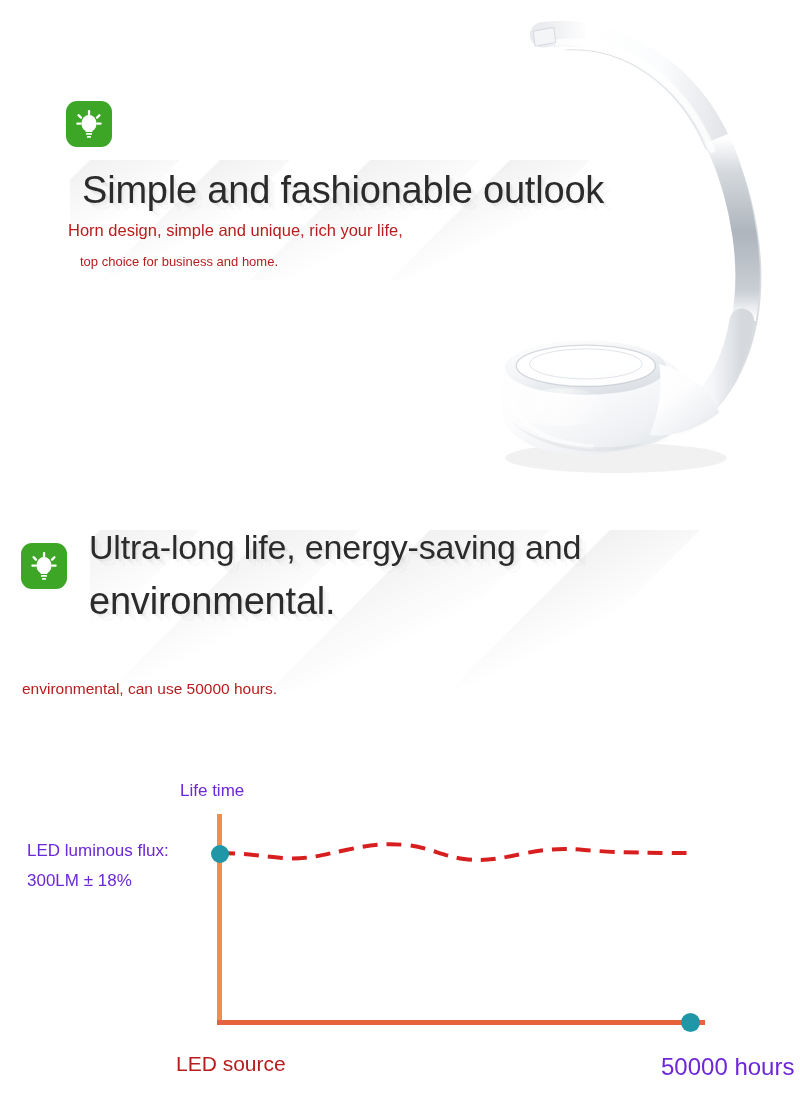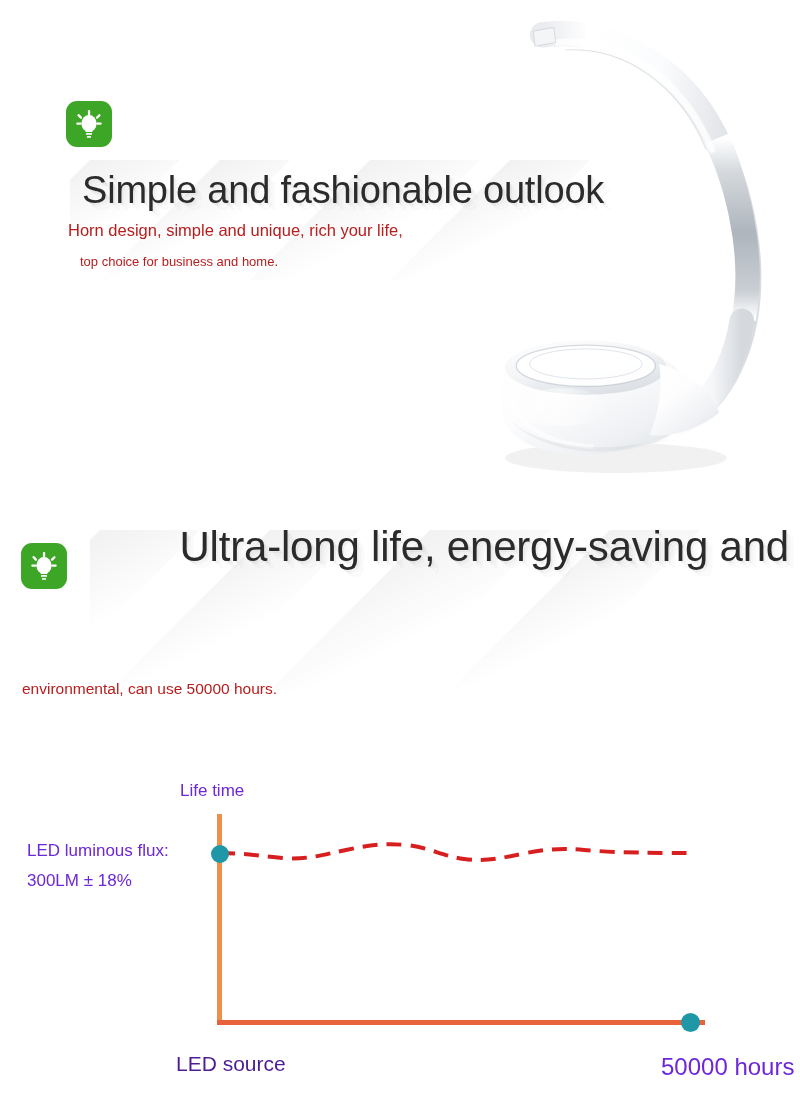--- a/index.html
+++ b/index.html
@@ -32,21 +32,21 @@
     transform:skewX(-45deg);transform-origin:top left;
   }
 
   
   .lamp{position:absolute;left:465px;top:18px;width:330px;height:500px;}
   .lamp .arc{position:absolute;left:0;top:0;width:330px;height:470px;}
   .axis-v{position:absolute;background:#ef8f4e;}
   .axis-h{position:absolute;background:#e8623c;}
   .dot{position:absolute;border-radius:50%;background:#1f97a6;}
   .clabel{position:absolute;color:#6d28d9;}
-  .clabel.teal{color:#4c1d95;}
+  .clabel.teal{color:#b91c1c;}
   .dashline{position:absolute;left:214px;top:812px;width:500px;height:70px;}
 </style>
 </head>
 <body>
 
 <div class="page">
 
   <div class="lamp">
     <svg class="arc" viewBox="0 0 330 500" xmlns="http://www.w3.org/2000/svg">
       <defs>
@@ -170,21 +170,22 @@
     </svg>
   </div>
 
   <div class="flatshadow" style="left:90px;top:530px;width:700px;height:160px;">
     <i style="left:10px;top:0;width:100px;height:160px;"></i>
     <i style="left:180px;top:0;width:90px;height:160px;"></i>
     <i style="left:340px;top:0;width:120px;height:160px;"></i>
     <i style="left:520px;top:0;width:90px;height:160px;"></i>
   </div>
 
-  <h1 class="headline" style="left:89px;top:524px;width:700px;margin:0;font-size:42px;line-height:46px;text-align:right;">Ultra-long life, energy-saving and</h1>
+  <h1 class="headline" style="left:89px;top:524px;width:700px;margin:0;font-size:34px;line-height:46px;">Ultra-long life, energy-saving and</h1>
+  <h1 class="headline" style="left:89px;top:578px;width:700px;margin:0;font-size:38px;line-height:46px;">environmental.</h1>
 
   <div class="para" style="left:22px;top:678px;font-size:15.5px;line-height:22px;white-space:nowrap;">environmental, can use 50000 hours.</div>
 
   <div>
 
     <div class="clabel" style="left:180px;top:781px;font-size:17px;">Life time</div>
 
     <div class="clabel" style="left:27px;top:841px;font-size:17px;">LED luminous flux:</div>
     <div class="clabel" style="left:27px;top:871px;font-size:17px;">300LM ± 18%</div>
 

